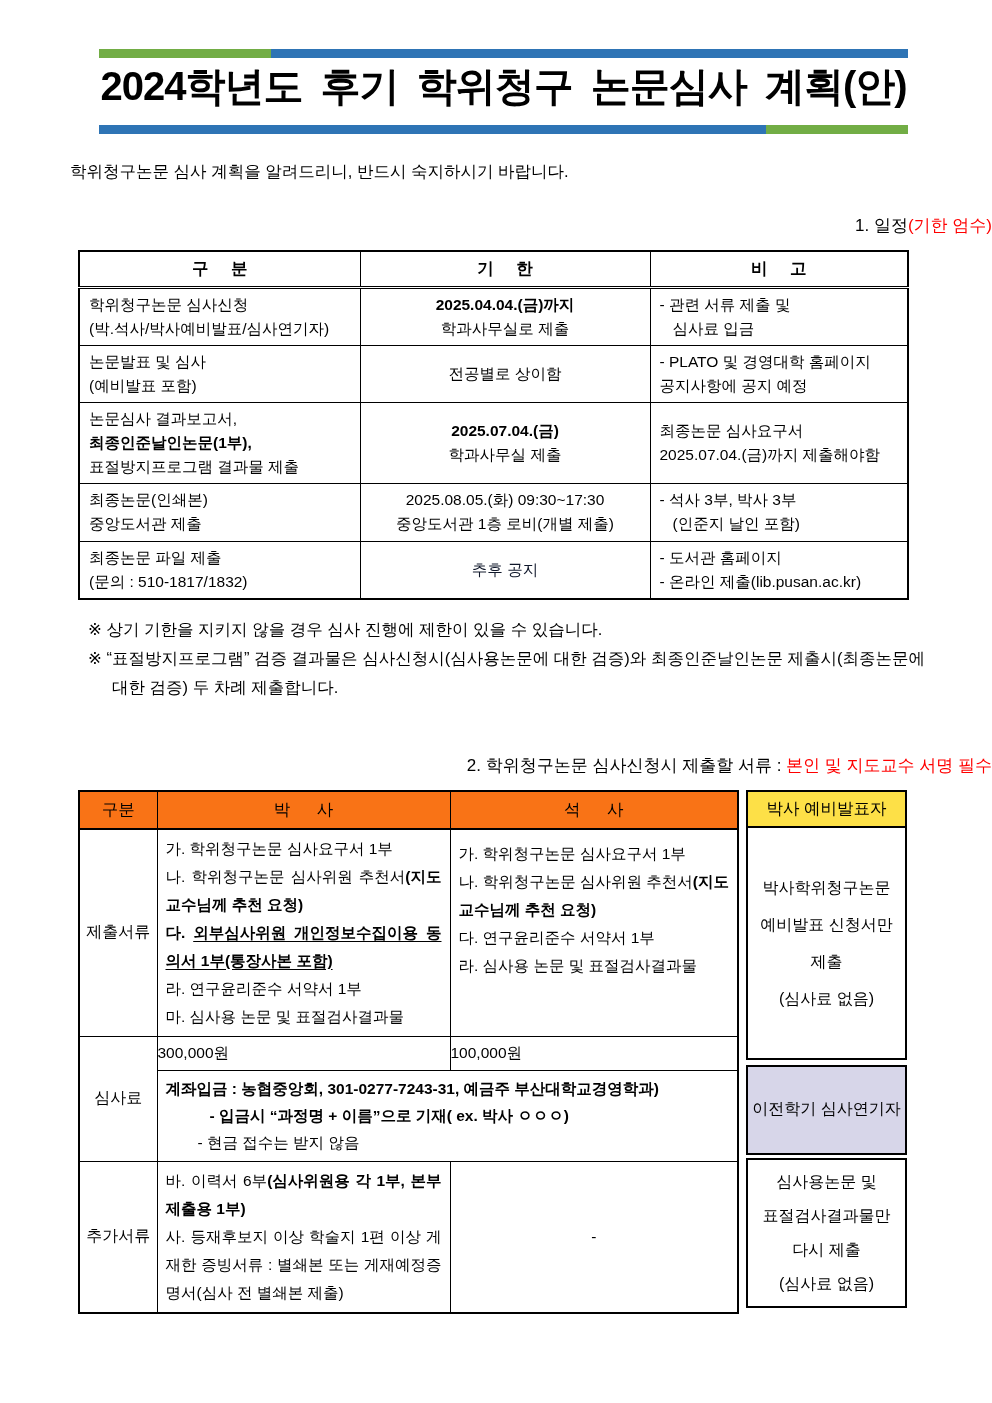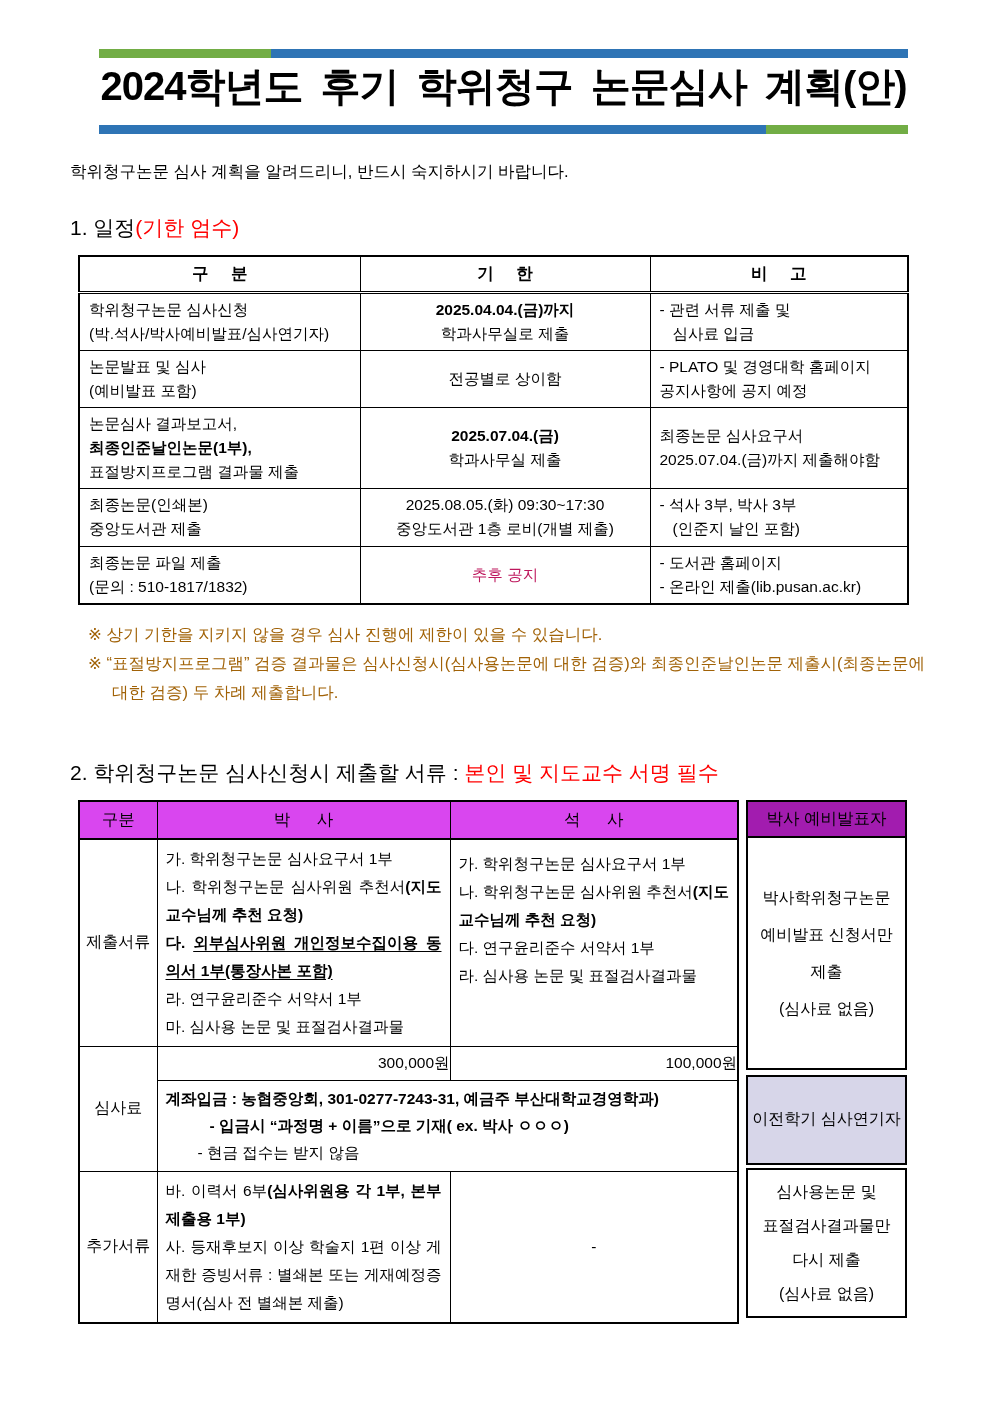--- a/index.html
+++ b/index.html
@@ -27,76 +27,76 @@
   .doc-title {
     height: 67px; line-height: 56px;
     text-align: center;
     font-size: 40px; font-weight: 700;
     word-spacing: 8px; letter-spacing: -1px;
     white-space: nowrap;
   }
 
   
   .intro { margin: 27px 70px 0 70px; font-size: 16.5px; }
-  .sec-heading { margin-left: 70px; font-size: 21px; }
+  .sec-heading { margin-left: 70px; font-size: 17px; text-align: right; }
   .sec1-heading { margin-top: 31px; }
   .sec2-heading { margin-top: 52px; }
   .red { color: #FF0000; }
 
   
   table { border-collapse: collapse; table-layout: fixed; }
   .t1 { margin: 13px 0 0 78px; width: 829px; font-size: 15.5px; }
   .t1, .t1 th, .t1 td { border: 1px solid #000; }
   .t1 { border: 2px solid #000; }
   .t1 th {
     height: 36px; font-weight: 700; font-size: 16.5px;
     word-spacing: 18px; border-bottom: 3px double #000;
   }
   .t1 td { vertical-align: middle; line-height: 24px; }
   .t1 .c-left  { text-align: left; padding: 4px 6px 4px 9px; }
   .t1 .c-mid   { text-align: center; padding: 4px 2px; }
   .h-r0 { height: 56px; } .h-r1 { height: 54px; } .h-r2 { height: 75px; }
   .h-r3 { height: 58px; } .h-r4 { height: 55px; }
   .b { font-weight: 700; }
-  .magenta { color: #be185d; }
+  .magenta { color: #0f172a; }
   .ind1 { padding-left: 13px; }
 
   
-  .notes { margin: 15px 60px 0 88px; color: #a16207; font-size: 16.5px; line-height: 29px; }
+  .notes { margin: 15px 60px 0 88px; color: #000000; font-size: 16.5px; line-height: 29px; }
   .note { padding-left: 24px; text-indent: -24px; }
 
   
   .t2-wrap { display: flex; margin: 13px 0 0 78px; width: 829px; align-items: flex-start; }
   .t2 { width: 659px; font-size: 15.5px; }
   .t2, .t2 th, .t2 td { border: 1px solid #000; }
   .t2 { border: 2px solid #000; }
   .t2 th {
     height: 38px; font-weight: 400; font-size: 16.5px;
-    background: #d946ef; border-bottom: 2px solid #000;
+    background: #f97316; border-bottom: 2px solid #000;
   }
   .th-spaced { word-spacing: 22px; }
   .t2 td { vertical-align: middle; }
   .lbl { text-align: center; font-size: 16px; }
   .docs-cell { padding: 5px 8px; line-height: 28px; text-align: justify; }
   .docs-cell p { text-align: justify; }
   .u { text-decoration: underline; text-underline-offset: 3px; }
   .h-docs { height: 205px; }
   .h-fee  { height: 34px; }
   .h-acct { height: 91px; }
   .h-extra{ height: 150px; }
-  .fee-cell { text-align: right; }
+  .fee-cell { text-align: left; }
   .acct-cell { padding: 4px 8px; line-height: 27px; }
   .acct-l2 { padding-left: 44px; }
   .acct-l3 { padding-left: 32px; }
   .dash-cell { text-align: center; }
 
   
   .t2-right { width: 163px; margin-left: 7px; font-size: 16px; }
   .r-head {
-    height: 38px; border: 2px solid #000; background: #a21caf;
+    height: 38px; border: 2px solid #000; background: #fde047;
     display: flex; align-items: center; justify-content: center;
     font-size: 16.5px;
   }
   .r-box {
     border: 2px solid #000; background: #fff;
     display: flex; flex-direction: column;
     align-items: center; justify-content: center;
     text-align: center;
   }
   .r-box1 { height: 234px; margin-top: -2px; line-height: 37px; }

